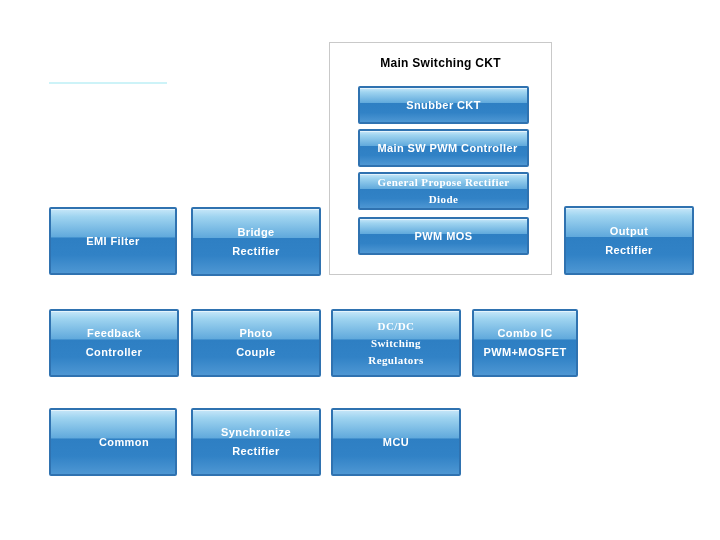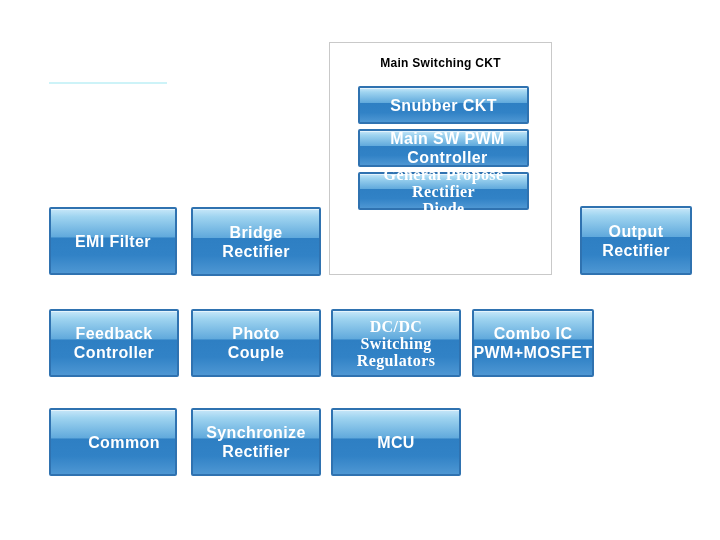--- a/index.html
+++ b/index.html
@@ -58,21 +58,21 @@
     border-radius: 2px;
     background: linear-gradient(to bottom,
       #c7e7f9 0%,
       #9fd4f0 12%,
       #60a9dc 44%,
       #2e7fc3 45%,
       #3182c6 72%,
       #4e97d3 100%);
     box-shadow: inset 0 1px 0 rgba(255,255,255,0.55);
     color: #ffffff;
-    font-size: 16px;
+    font-size: 11px;
     font-weight: bold;
     letter-spacing: 0.4px;
     display: flex;
     flex-direction: column;
     align-items: center;
     justify-content: center;
     text-align: center;
     cursor: pointer;
   }
   .btn span { display: block; line-height: 19px; }
@@ -81,25 +81,25 @@
   
   .p-btn { left: 28px; width: 171px; height: 38px; }
   .p-btn.pb1 { top: 43px; }
   .p-btn.pb2 { top: 86px; padding-left: 8px; }
   .p-btn.pb3 { top: 129px; }
   .p-btn.pb4 { top: 174px; }
 
   
   .blk-emi      { left: 49px;  top: 207px; width: 128px; height: 68px; }
   .blk-bridge   { left: 191px; top: 207px; width: 130px; height: 69px; }
-  .blk-output   { left: 580px; top: 206px; width: 112px; height: 69px; }
+  .blk-output   { left: 564px; top: 206px; width: 130px; height: 69px; }
   .blk-feedback { left: 49px;  top: 309px; width: 130px; height: 68px; }
   .blk-photo    { left: 191px; top: 309px; width: 130px; height: 68px; }
   .blk-dcdc     { left: 331px; top: 309px; width: 130px; height: 68px; }
-  .blk-combo    { left: 472px; top: 309px; width: 122px; height: 68px; }
+  .blk-combo    { left: 472px; top: 309px; width: 106px; height: 68px; }
   .blk-common   { left: 49px;  top: 408px; width: 128px; height: 68px; padding-left: 22px; }
   .blk-sync     { left: 191px; top: 408px; width: 130px; height: 68px; }
   .blk-mcu      { left: 331px; top: 408px; width: 130px; height: 68px; text-align: center; }
 </style>
 </head>
 <body>
 
 <div id="stage">
 
   <div class="faint-line"></div>
@@ -113,20 +113,23 @@
 
     <div class="btn p-btn pb2">
       <span>Main SW PWM Controller</span>
     </div>
 
     <div class="btn p-btn pb3 lh17">
       <span>General Propose Rectifier</span>
       <span>Diode</span>
     </div>
 
+    <div class="btn p-btn pb4">
+      <span>PWM MOS</span>
+    </div>
   </div>
 
   <div class="btn blk-emi">
     <span>EMI Filter</span>
   </div>
 
   <div class="btn blk-bridge">
     <span>Bridge</span>
     <span>Rectifier</span>
   </div>

